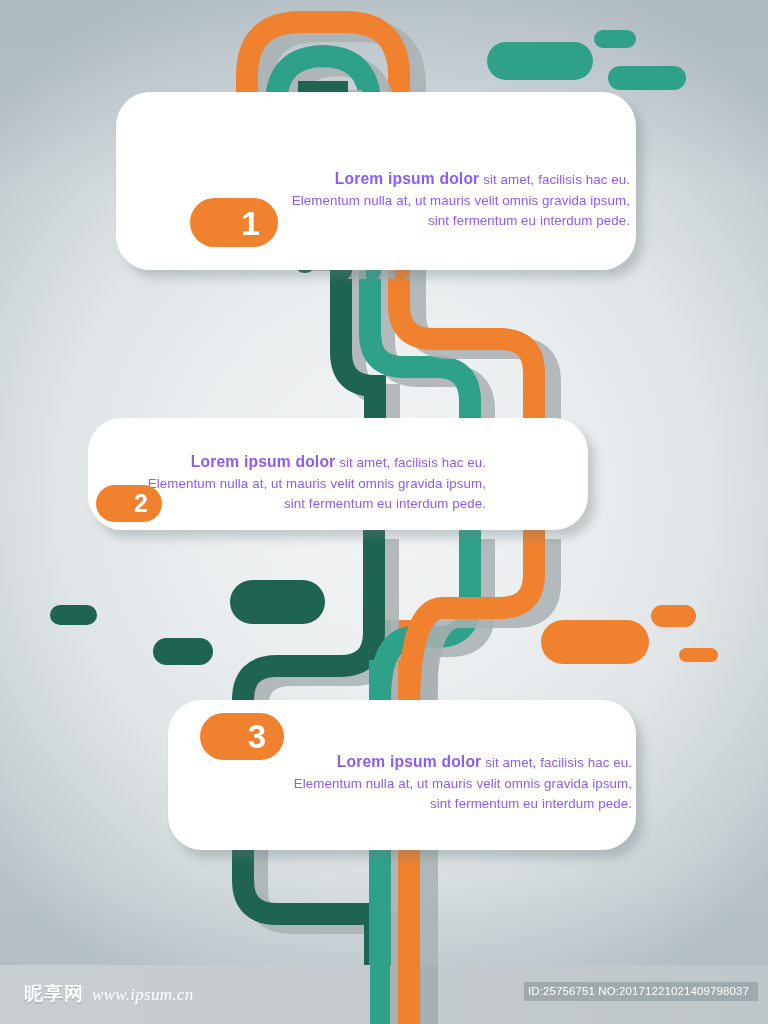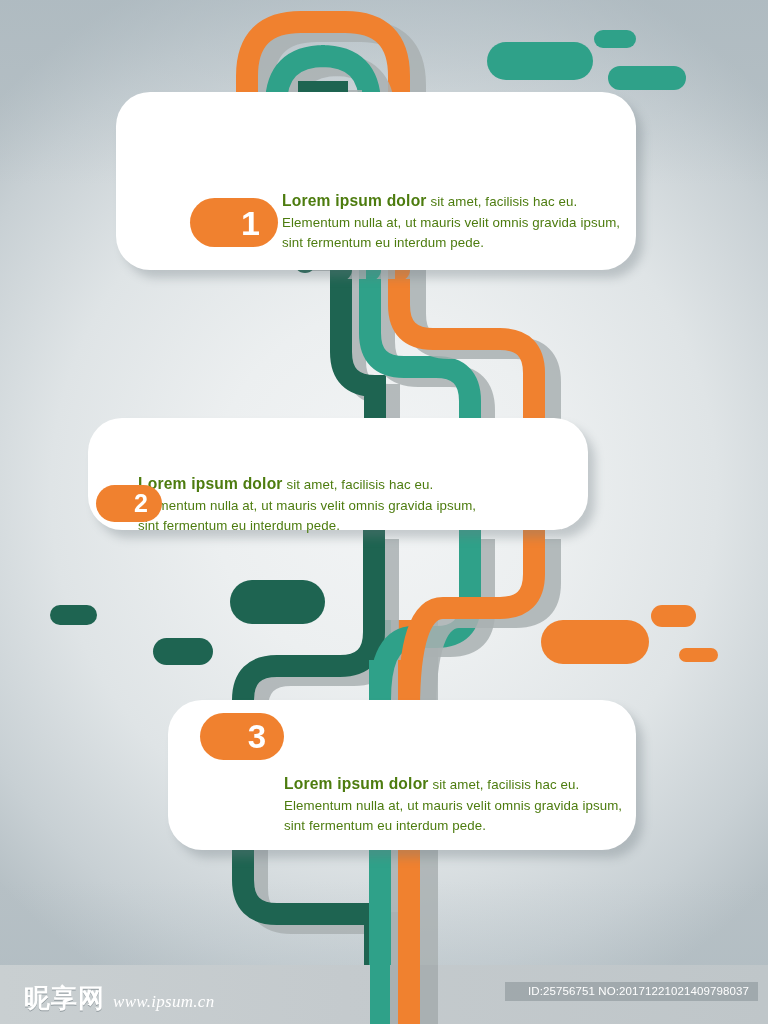--- a/index.html
+++ b/index.html
@@ -55,26 +55,25 @@
 
   
   .card {
     position: absolute;
     background: #ffffff;
     border-radius: 34px;
     box-shadow: 7px 8px 10px rgba(110,122,128,.33);
   }
   .card-text {
     position: absolute;
-    color: #4d7c0f;
+    color: #8b5cf6;
     font-size: 13.3px;
     line-height: 20.5px;
-    text-align: left;
+    text-align: right;
     letter-spacing: .1px;
-    margin-top: 22px;
   }
   .card-text .lead {
     font-weight: bold;
     font-size: 15.6px;
     letter-spacing: .2px;
   }
 
   
   .badge {
     position: absolute;
@@ -105,40 +104,40 @@
   .footer-brand {
     position: absolute;
     left: 24px;
     top: 16px;
     display: flex;
     align-items: baseline;
     gap: 8px;
   }
   .footer-logo {
     color: #ffffff;
-    font-size: 26px;
+    font-size: 19px;
     font-weight: bold;
     letter-spacing: 1px;
     text-shadow: 0 1px 0 rgba(130,140,145,.8);
   }
   .footer-url {
     color: #ffffff;
     font-size: 17px;
     font-style: italic;
     font-family: "Liberation Serif", serif;
     letter-spacing: .3px;
   }
   .footer-id {
     position: absolute;
     right: 10px;
     top: 17px;
     background: rgba(150,159,163,.75);
     color: #ffffff;
     font-size: 11.5px;
-    padding: 3px 9px 4px 23px;
+    padding: 3px 9px 4px 4px;
     letter-spacing: .1px;
     white-space: nowrap;
   }
   .footer-stripes {
     position: absolute;
     left: 370px;
     top: 0;
     height: 59px;
     width: 68px;
   }

